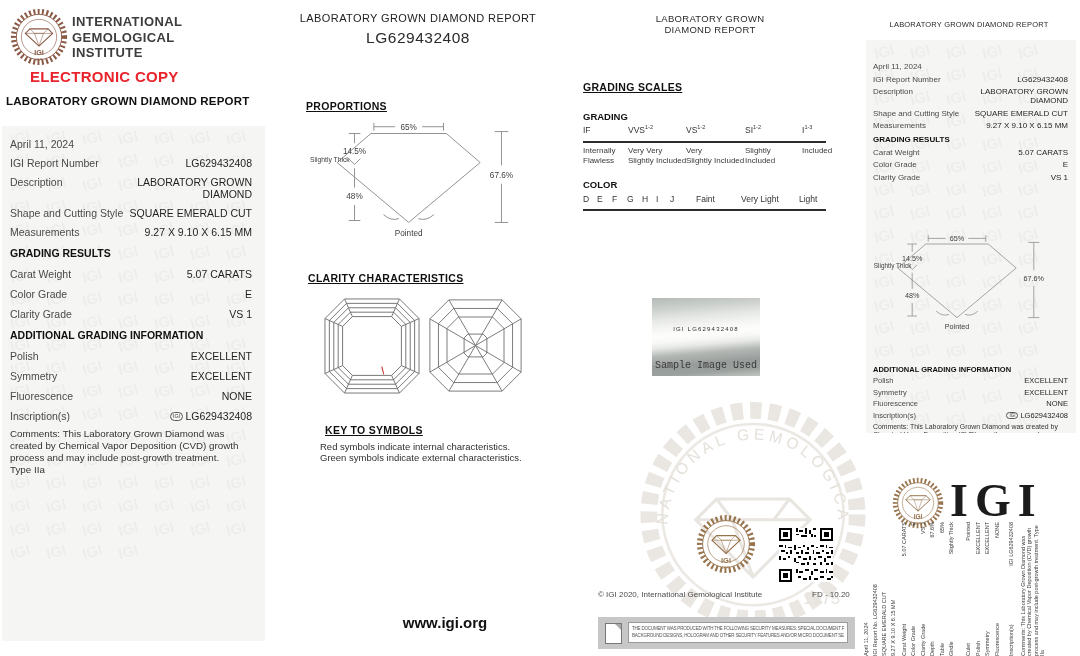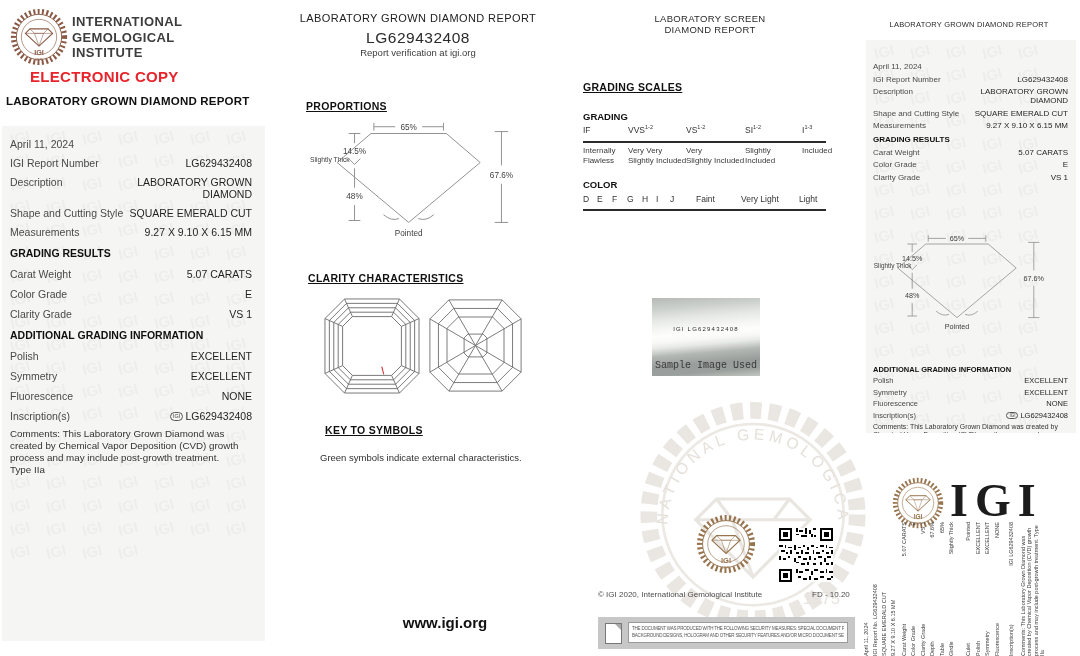--- a/index.html
+++ b/index.html
@@ -296,21 +296,20 @@
 
       <div class="cmt">
         <span>Comments: This Laboratory Grown Diamond was created by Chemical Vapor Deposition (CVD) growth process and may include post-growth treatment.</span><br>
         <span>Type IIa</span>
       </div>
     </div>
   </div>
 
   <div class="abs ctr p2title">LABORATORY GROWN DIAMOND REPORT</div>
   <div class="abs ctr p2num">LG629432408</div>
-  <div class="abs ctr p2ver">Report verification at igi.org</div>
 
   <div class="abs h10" style="left:306px;top:100px;">PROPORTIONS</div>
 
   <svg viewBox="0 0 240 130" style="left:312px;top:114px;width:232px;height:126px;">
     <g stroke="#8f8f8f" fill="none" stroke-width="1">
       <path d="M61,20 L139,20 L174,50 L100,112 L26,50 Z"></path>
       <path d="M74,104 Q82,111 90,108"></path>
       <path d="M110,108 Q118,111 126,104"></path>
       <path d="M64,9 L64,17 M64,13 L86,13 M114,13 L136,13 M136,9 L136,17"></path>
       <path d="M38,20 L50,20 M44,20 L44,30"></path>
@@ -346,25 +345,26 @@
     <g stroke="#666" stroke-width="0.9" fill="none">
       <polygon points="22,2 78,2 98,22 98,78 78,98 22,98 2,78 2,22"></polygon>
       <polygon points="27,11 73,11 89,27 89,73 73,89 27,89 11,73 11,27"></polygon>
       <polygon points="32,20 68,20 80,32 80,68 68,80 32,80 20,68 20,32"></polygon>
       <polygon points="42,38 58,38 62,42 62,58 58,62 42,62 38,58 38,42"></polygon>
       <path d="M22,2 L50,50 M78,2 L50,50 M98,22 L50,50 M98,78 L50,50 M78,98 L50,50 M22,98 L50,50 M2,78 L50,50 M2,22 L50,50"></path>
     </g>
   </svg>
 
   <div class="abs h10" style="left:325px;top:424px;">KEY TO SYMBOLS</div>
+  <div class="abs keyline" style="top:441px;">Red symbols indicate internal characteristics.</div>
   <div class="abs keyline" style="top:452px;">Green symbols indicate external characteristics.</div>
 
   <div class="abs ctr website">www.igi.org</div>
 
-  <div class="abs ctr p3t" style="top:13px;">LABORATORY SCREEN</div>
+  <div class="abs ctr p3t" style="top:13px;">LABORATORY GROWN</div>
   <div class="abs ctr p3t" style="top:24px;">DIAMOND REPORT</div>
 
   <div class="abs h10 p3" style="top:81px;">GRADING SCALES</div>
   <div class="abs p3" style="top:111px;font-size:9.5px;font-weight:bold;color:#101010;">GRADING</div>
 
   <div class="abs cgrow">
     <div class="cgcell cg0"><span>IF</span><sup></sup></div>
     <div class="cgcell cg1"><span>VVS</span><sup>1-2</sup></div>
     <div class="cgcell cg2"><span>VS</span><sup>1-2</sup></div>
     <div class="cgcell cg3"><span>SI</span><sup>1-2</sup></div>

